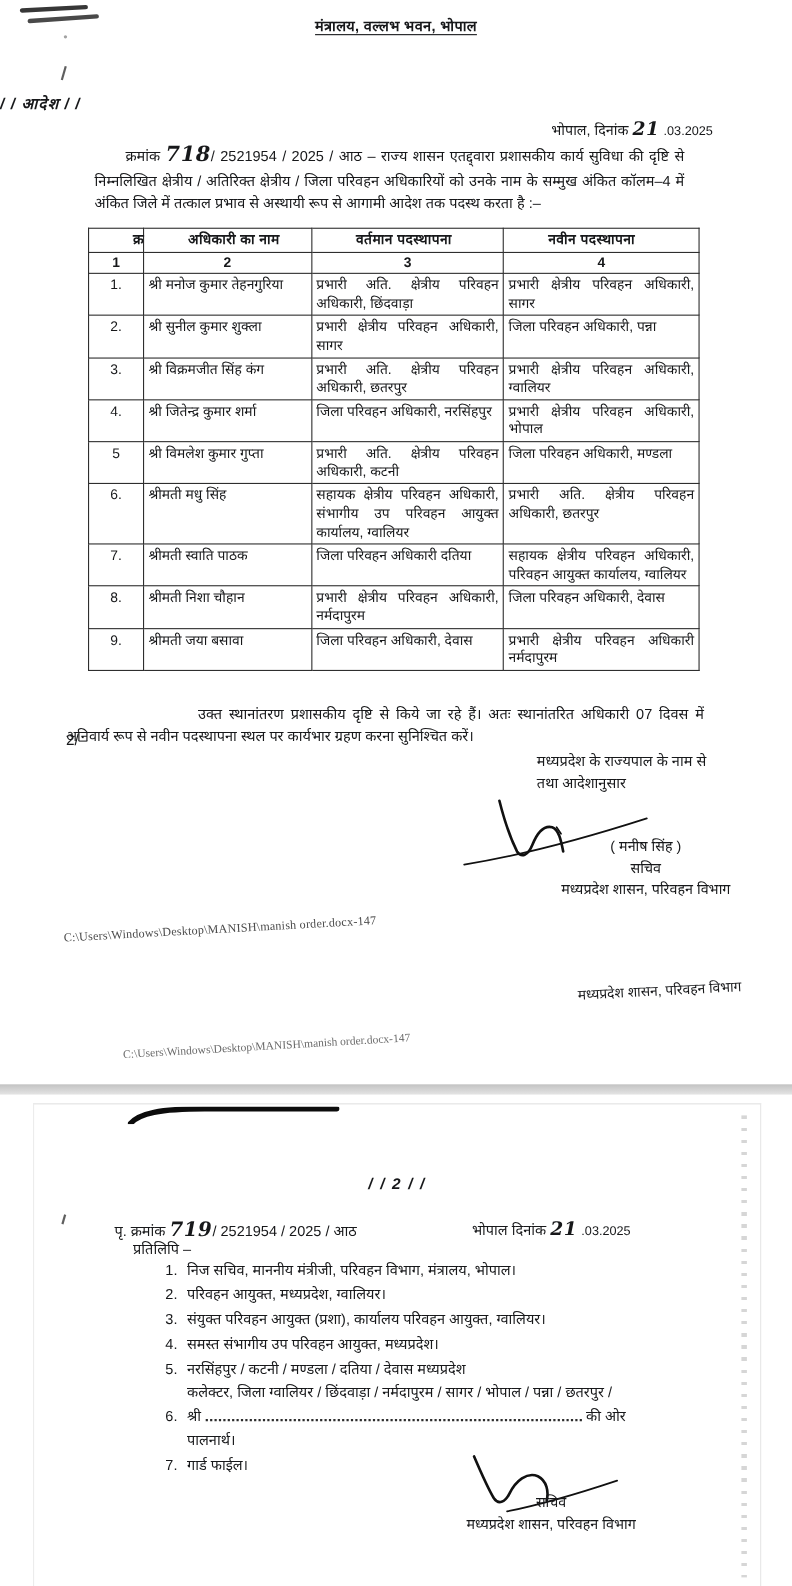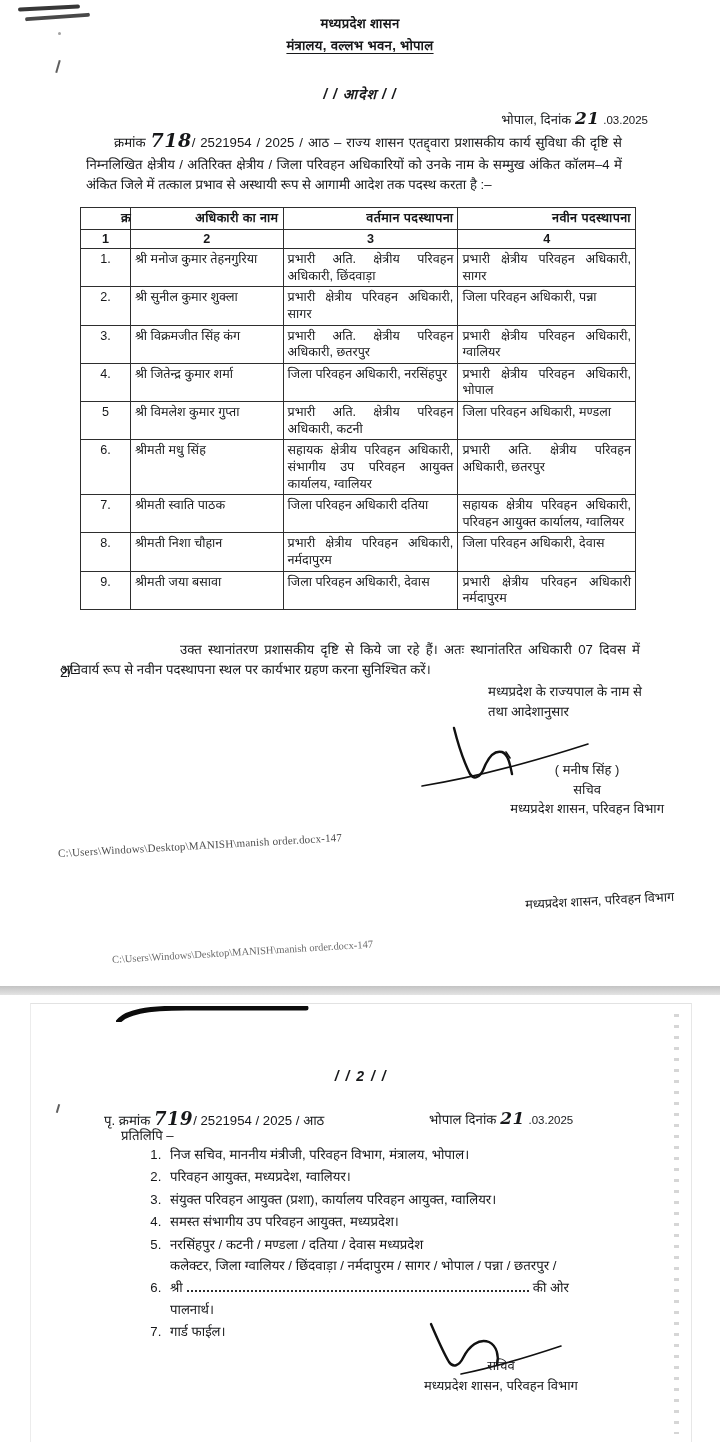--- a/index.html
+++ b/index.html
@@ -126,21 +126,21 @@
 
   .head-block {
     position: absolute;
     top: 14px; left: 0; right: 0;
   }
   .head-block > div { margin-bottom: 3px; }
 
   .order-tag {
     position: absolute;
     top: 84px; left: 0; right: 0;
-    text-align: center;
+    text-align: left;
     font-weight: 700;
     font-style: italic;
     font-size: 14px;
     letter-spacing: 1px;
   }
 
   .place-date {
     position: absolute;
     top: 106px;
     right: 72px;
@@ -181,21 +181,21 @@
     table-layout: fixed;
     font-size: 12.6px;
   }
   table.main th, table.main td {
     border: 1px solid #2e2e2e;
     padding: 2px 4px;
     vertical-align: top;
     line-height: 1.32;
   }
   table.main th {
-    text-align: right;
+    text-align: left;
     font-weight: 700;
     letter-spacing: .4px;
     padding-left: 40px;
   }
   td.num { text-align: center; font-weight: 400; }
   td.just { text-align: justify; text-align-last: left; }
   tr.colnum td {
     text-align: center;
     font-weight: 700;
     padding: 1px 4px;
@@ -362,21 +362,20 @@
 
   <div class="page" id="page-1">
     <div class="doc">
 
       <div class="smudge corner-mark-a"></div>
       <div class="smudge corner-mark-b"></div>
       <div class="slash-mark" style="top:60px;left:57px;"></div>
       <div class="speck" style="top:32px;left:58px;width:3px;height:3px;"></div>
 
       <div class="head-block">
-        <div class="ctr hd-line">मध्यप्रदेश शासन</div>
         <div class="ctr hd-line ul">मंत्रालय, वल्लभ भवन, भोपाल</div>
       </div>
 
       <div class="order-tag">/ / आदेश / /</div>
 
       <div class="place-date">
         <span>भोपाल, दिनांक</span>
         <span class="hand">21</span>
         <span class="small-date">.03.2025</span>
       </div>

